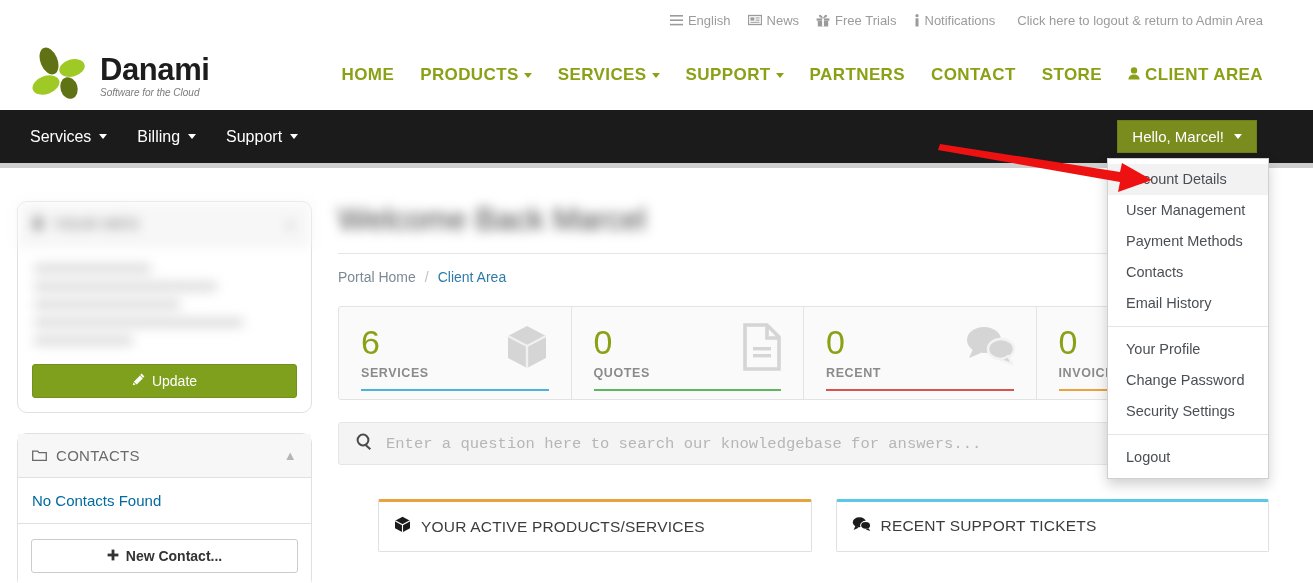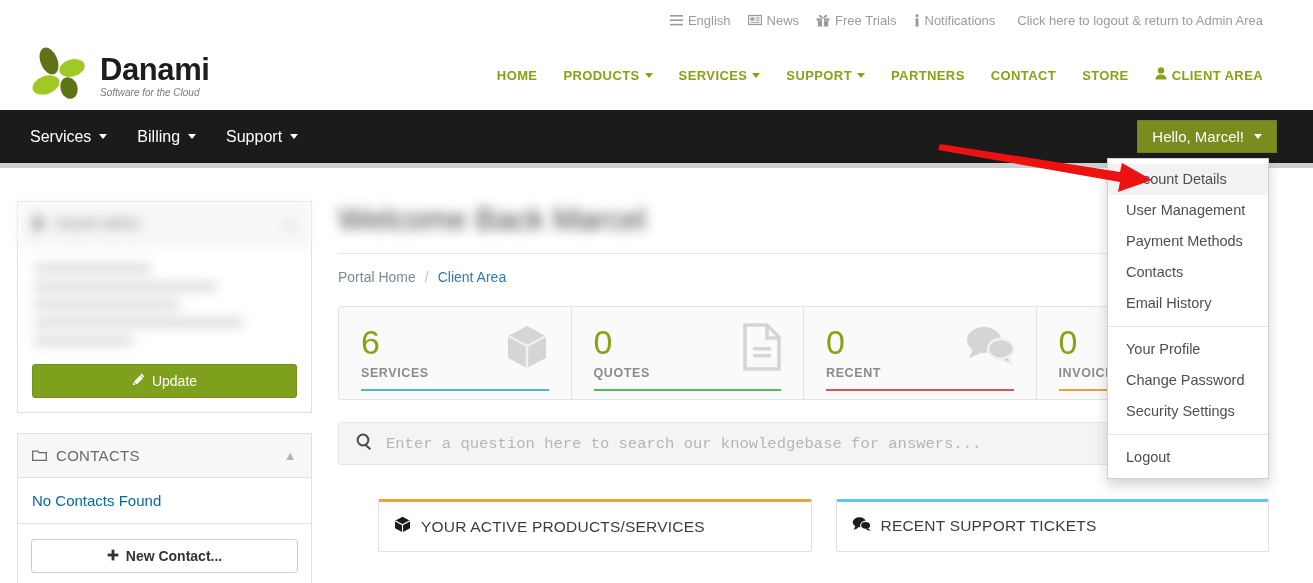--- a/index.html
+++ b/index.html
@@ -44,21 +44,21 @@
     font-size: 31px; font-weight: bold; color: #1d1d1d;
     letter-spacing: -0.4px;
   }
   .logo-sub {
     font-size: 10px; font-style: italic; color: #7a7a7a;
     margin-top: 3px;
   }
   .mainnav {
     margin-left: auto;
     display: flex; align-items: center; gap: 26px;
-    font-size: 13px; font-weight: bold; letter-spacing: 0.4px;
+    font-size: 17px; font-weight: bold; letter-spacing: 0.4px;
   }
   .mainnav a {
     color: #8aa015; text-decoration: none; text-transform: uppercase;
     display: flex; align-items: center; gap: 5px; cursor: pointer;
   }
   .caret-dn {
     width: 0; height: 0; display: inline-block;
     border-left: 4px solid transparent; border-right: 4px solid transparent;
     border-top: 5px solid currentColor;
   }
@@ -69,21 +69,21 @@
     display: flex; align-items: center;
     padding: 0 0 0 30px;
     position: relative;
   }
   .darkbar-link {
     color: #fff; font-size: 16px; margin-right: 30px;
     display: flex; align-items: center; gap: 8px;
     cursor: pointer; text-decoration: none;
   }
   .hello-btn {
-    position: absolute; right: 36px; top: 10px;
+    position: absolute; right: 56px; top: 10px;
     background: #7a8c1d; color: #fff;
     height: 33px; padding: 0 14px;
     display: flex; align-items: center; gap: 10px;
     font-size: 15px; cursor: pointer;
     border: 1px solid #6e7f1a;
   }
 
   
   .gray-sep { height: 5px; background: #cfcfcf; }
 
@@ -92,21 +92,21 @@
     position: relative;
     padding: 33px 44px 0 17px;
     display: flex; gap: 26px;
     background: #fff;
   }
 
   
   .sidebar { width: 295px; flex: 0 0 295px; }
   .panel {
     border: 1px solid #e0e0e0; background: #fff;
-    margin-bottom: 20px; border-radius: 0;
+    margin-bottom: 20px; border-radius: 10px;
   }
   .panel-head {
     background: #f7f7f7; border-bottom: 1px solid #e0e0e0;
     padding: 13px 14px;
     display: flex; align-items: center;
     font-size: 15px; color: #6a6a6a; letter-spacing: .3px;
   }
   .panel-head .ptitle { display: flex; align-items: center; gap: 9px; }
   .panel-head .chev { margin-left: auto; color: #b5b5b5; font-size: 13px; }
   .panel-body { padding: 14px; }

